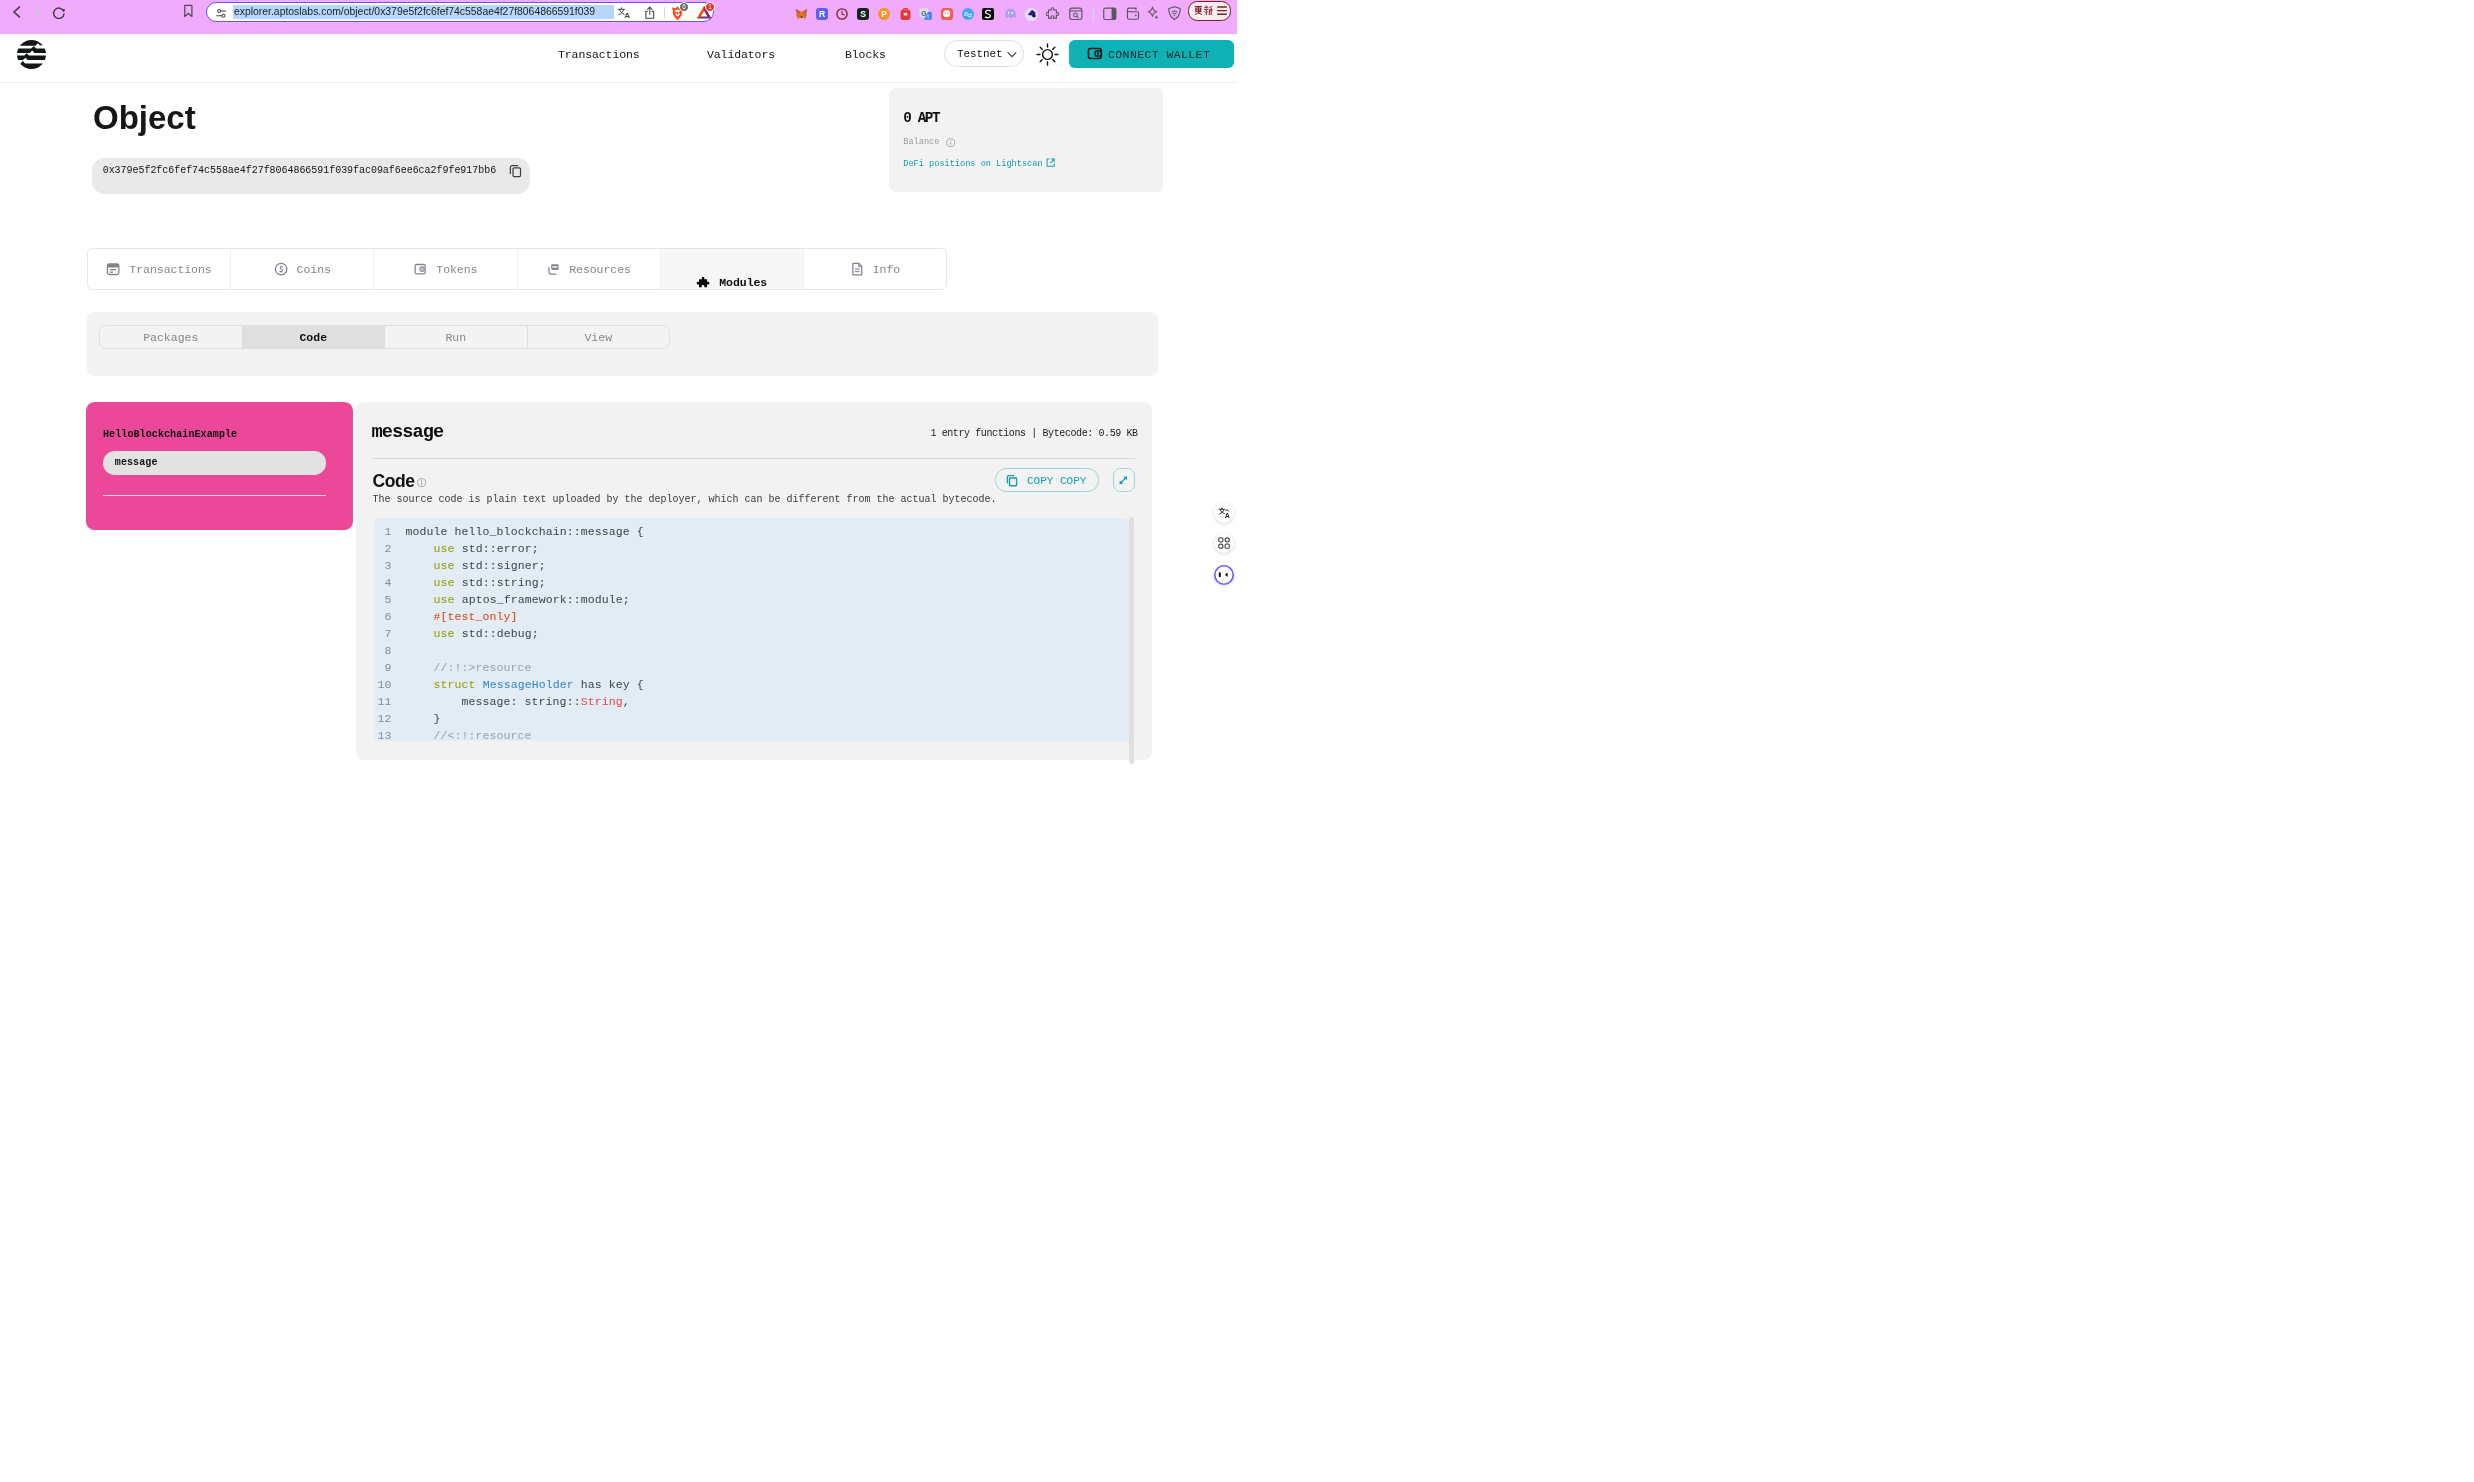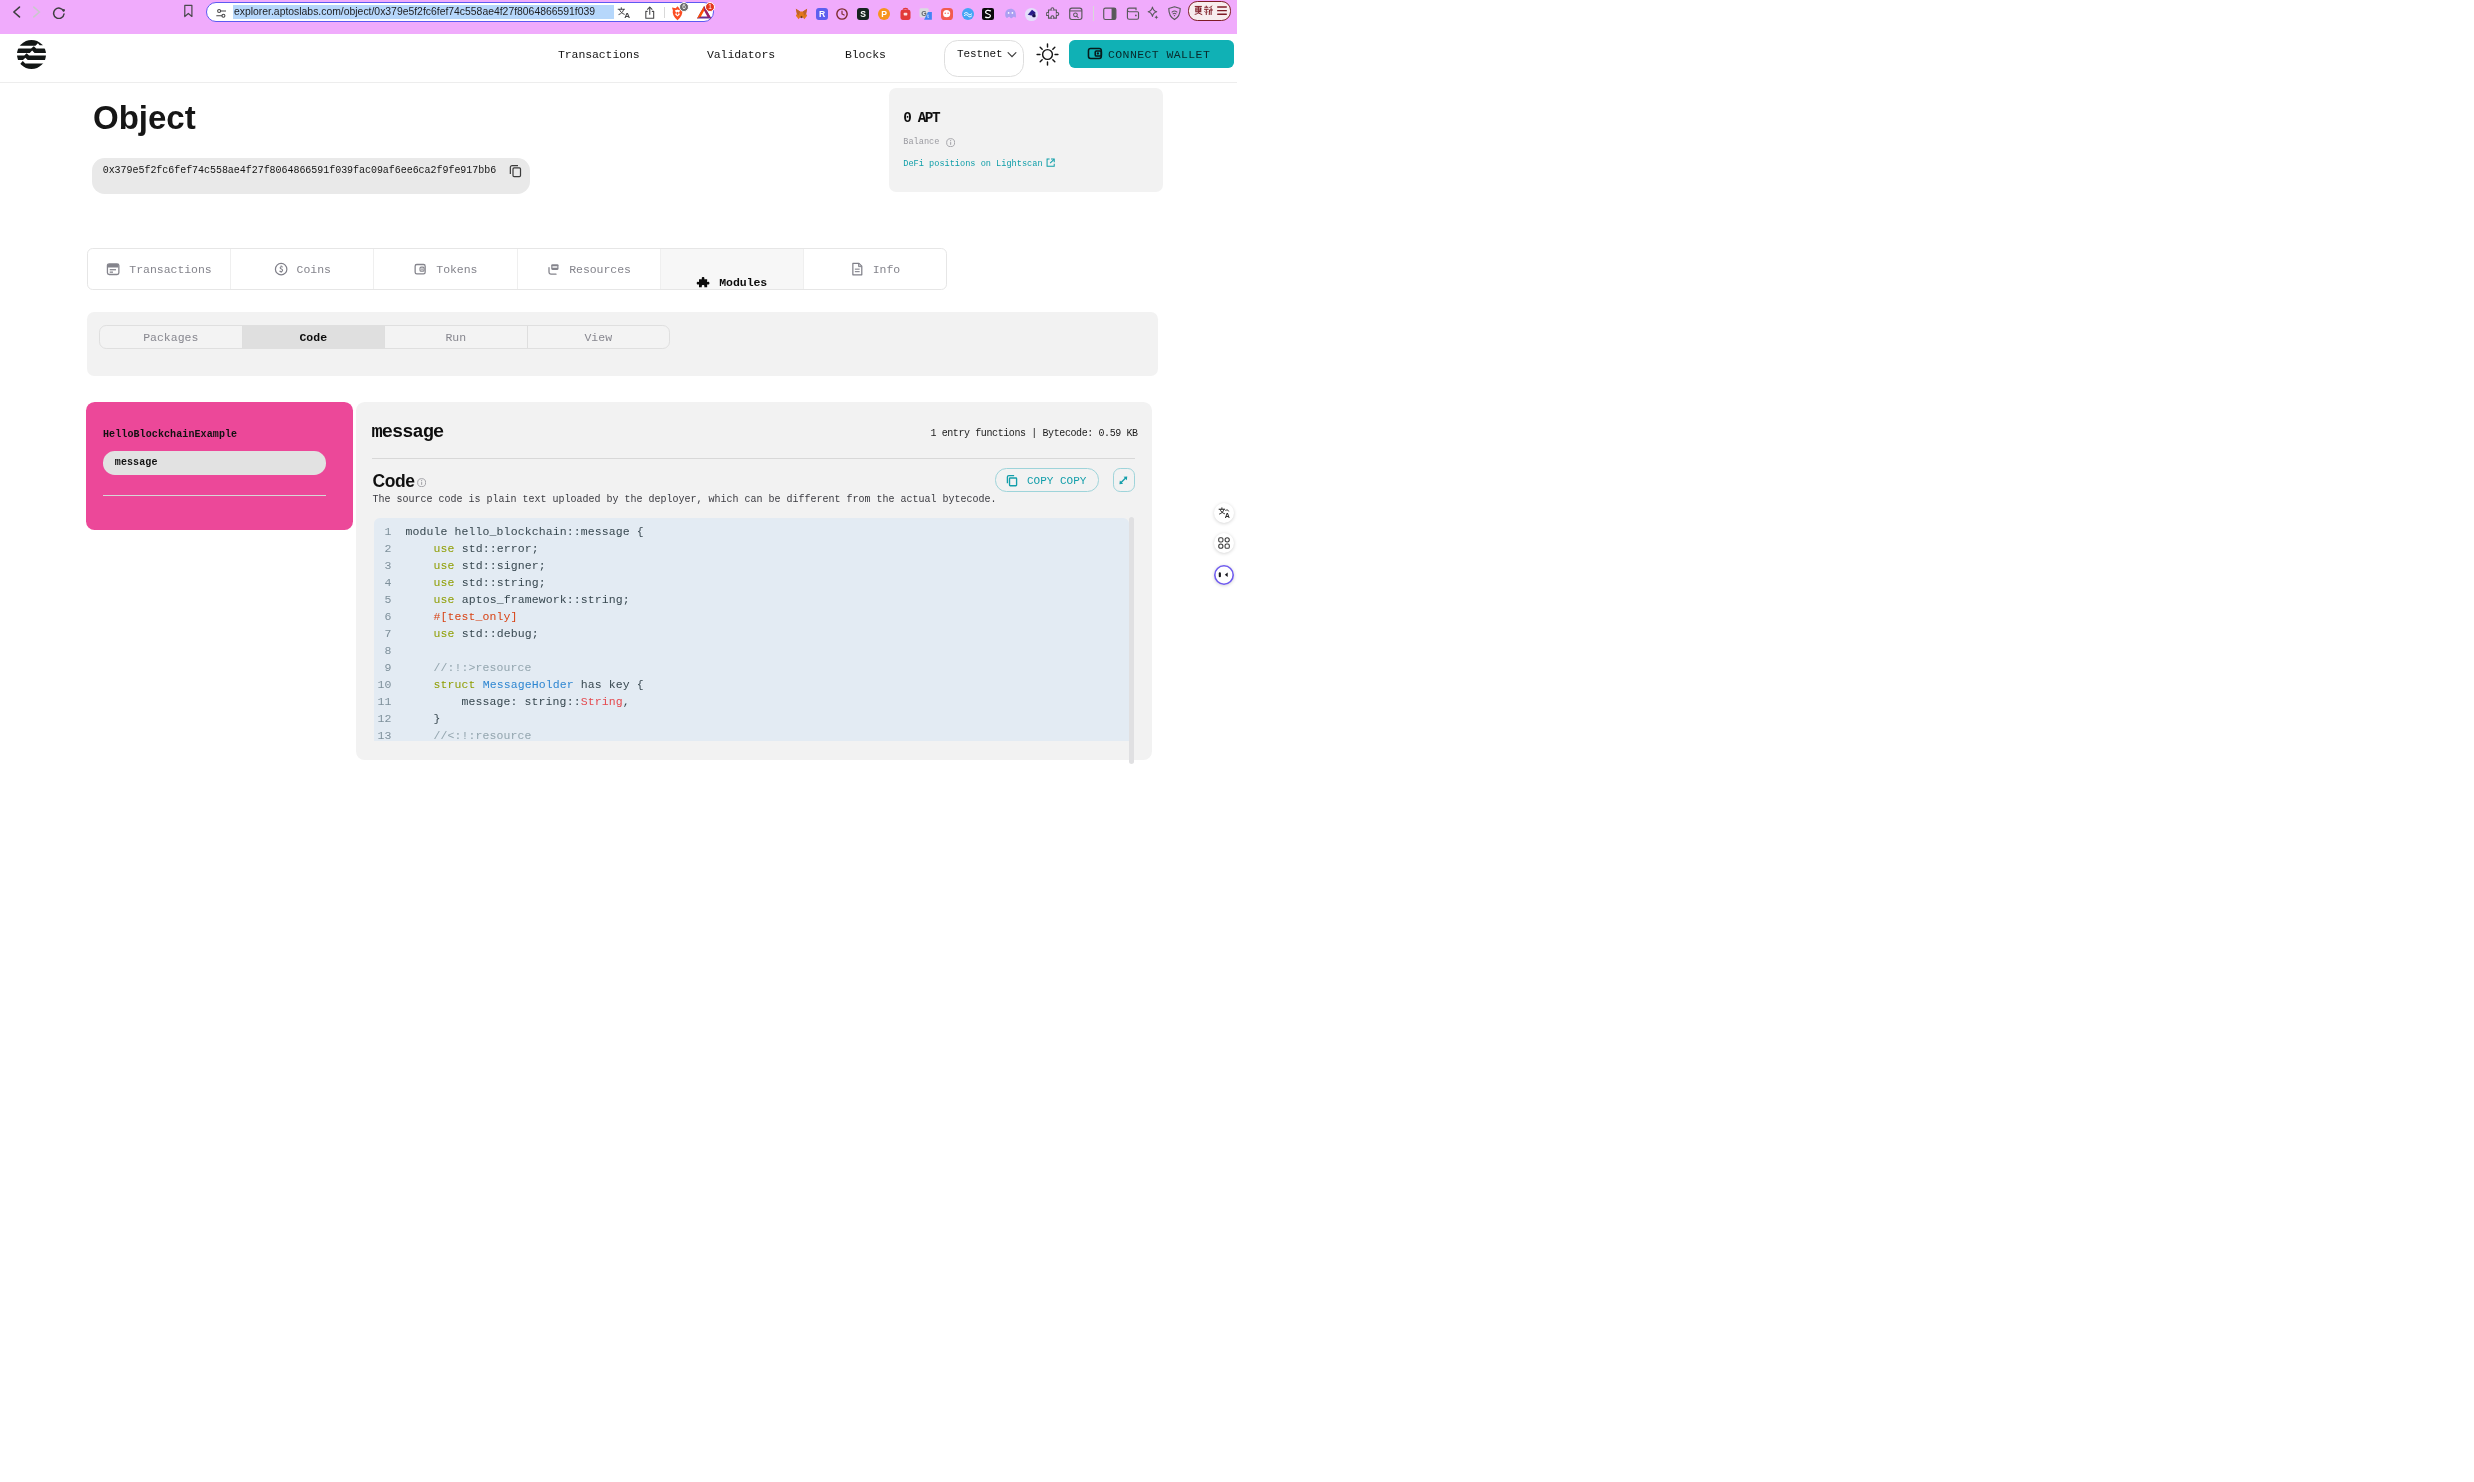--- a/index.html
+++ b/index.html
@@ -14,21 +14,21 @@
   #urlbar { position:absolute; left:206px; top:2.1px; width:508px; height:20px;
     border:1.4px solid #5E5AF2; border-radius:10px; background:#fff; }
   #urlsel { position:absolute; left:26px; top:1.8px; height:13.6px; background:#B6D7FB; }
   #urltxt { position:absolute; left:27px; top:2.9px; font-family:"Liberation Sans",sans-serif;
     font-size:10.4px; color:#1d1d1f; white-space:nowrap; }
 
   
   #header { position:absolute; left:0; top:34px; width:1237px; height:49px;
     background:#fff; border-bottom:0.7px solid #EDEDED; }
   .nav { position:absolute; top:14.3px; font-size:11.5px; letter-spacing:-0.1px; color:#131313; }
-  #testnet { position:absolute; left:944px; top:6.4px; width:80px; height:37px;
+  #testnet { position:absolute; left:944px; top:6.4px; width:80px; height:27px;
     border:0.7px solid #DEDEDE; border-radius:13.6px; background:#fff; }
   #cw { position:absolute; left:1069px; top:5.7px; width:165px; height:28px;
     border-radius:5.7px; background:#10B1B5; }
 
   
   #obj { position:absolute; left:93px; top:99px; font-family:"Liberation Sans",sans-serif;
     font-weight:bold; font-size:33px; color:#161616; }
   #addrpill { position:absolute; left:92px; top:158px; width:438px; height:36px;
     background:#E9E9E9; border-radius:12.5px; }
   #addrtxt { position:absolute; left:10.7px; top:6.8px; font-size:10px; letter-spacing:-0.04px; color:#141414; white-space:nowrap;}
@@ -415,21 +415,21 @@
       <path d="M2 13 L2.6 7.8 L7.2 12.4 Z" fill="#139EAA"></path>
     </svg>
   </div>
 
   <div class="abs" style="left:16.5px;top:92px;font-size:10px;letter-spacing:0px;color:#3A3A40">The source code is plain text uploaded by the deployer, which can be different from the actual bytecode.</div>
 
   <div id="codeblock"><div style="padding:5px 0 0 3.6px"><span class="ln"> 1</span>  <span class="p">module hello_blockchain::message {</span>
 <span class="ln"> 2</span>      <span class="k">use</span><span class="p"> std::error;</span>
 <span class="ln"> 3</span>      <span class="k">use</span><span class="p"> std::signer;</span>
 <span class="ln"> 4</span>      <span class="k">use</span><span class="p"> std::string;</span>
-<span class="ln"> 5</span>      <span class="k">use</span><span class="p"> aptos_framework::string;</span>
+<span class="ln"> 5</span>      <span class="k">use</span><span class="p"> aptos_framework::module;</span>
 <span class="ln"> 6</span>      <span class="m">#[test_only]</span>
 <span class="ln"> 7</span>      <span class="k">use</span><span class="p"> std::debug;</span>
 <span class="ln"> 8</span>
 <span class="ln"> 9</span>      <span class="c">//:!:&gt;resource</span>
 <span class="ln">10</span>      <span class="k">struct</span><span class="p"> </span><span class="t">MessageHolder</span><span class="p"> has key {</span>
 <span class="ln">11</span>          <span class="p">message: string::</span><span class="s">String</span><span class="p">,</span>
 <span class="ln">12</span>      <span class="p">}</span>
 <span class="ln">13</span>      <span class="c">//&lt;:!:resource</span></div>
   </div>
   <div class="abs" style="left:773px;top:115px;width:5.4px;height:247px;background:#E0E0E2;border-radius:2.9px;"></div>

